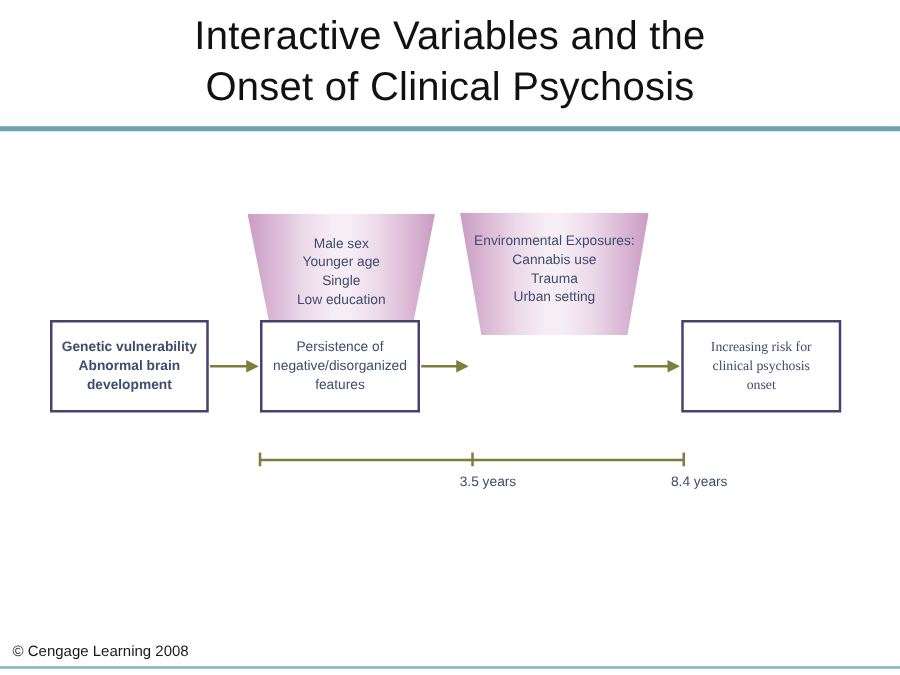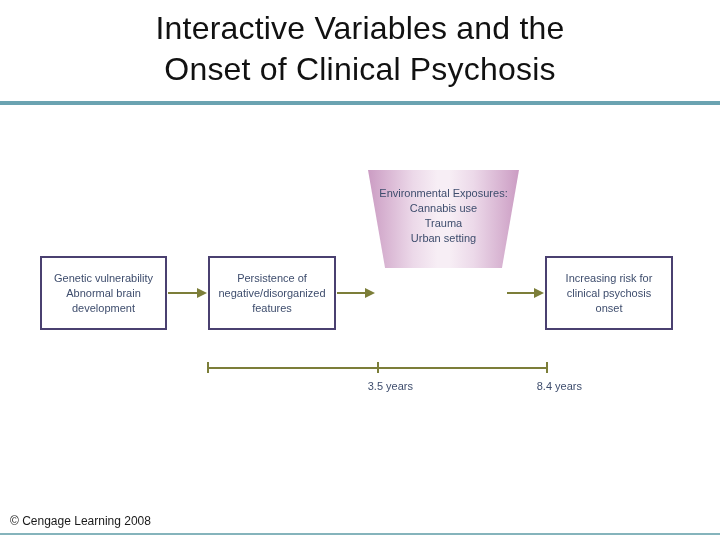--- a/index.html
+++ b/index.html
@@ -55,24 +55,24 @@
     border: 2px solid #4a4070;
     display: flex;
     align-items: center;
     justify-content: center;
     text-align: center;
     color: #3e4d6d;
     font-size: 11px;
     line-height: 15px;
     white-space: pre-line;
   }
-  .node-1 { left: 40px;  width: 127px; }
+  .node-1 { left: 40px;  width: 127px; font-weight: bold; }
   .node-2 { left: 208px; width: 128px; }
   .node-3 { left: 376px; width: 129px; }
-  .node-4 { left: 545px; width: 128px; }
+  .node-4 { left: 545px; width: 128px; font-family: Liberation Serif, serif; }
   .flow-arrow { position: absolute; top: 288px; height: 10px; }
   .flow-arrow .shaft {
     position: absolute;
     left: 0; right: 8px; top: 4px;
     height: 2px;
     background: #7c7e39;
   }
   .flow-arrow .head {
     position: absolute;
     right: 0; top: 0;
@@ -127,20 +127,24 @@
 </style>
 </head>
 <body>
 
 <div class="slide">
 
   <div class="slide-title">Interactive Variables and the
 Onset of Clinical Psychosis</div>
   <div class="title-rule"></div>
 
+  <div class="funnel funnel-1">Male sex
+Younger age
+Single
+Low education</div>
   <div class="funnel funnel-2">Environmental Exposures:
 Cannabis use
 Trauma
 Urban setting</div>
 
   <div class="node node-1">Genetic vulnerability
 Abnormal brain
 development</div>
   <div class="node node-2">Persistence of
 negative/disorganized

